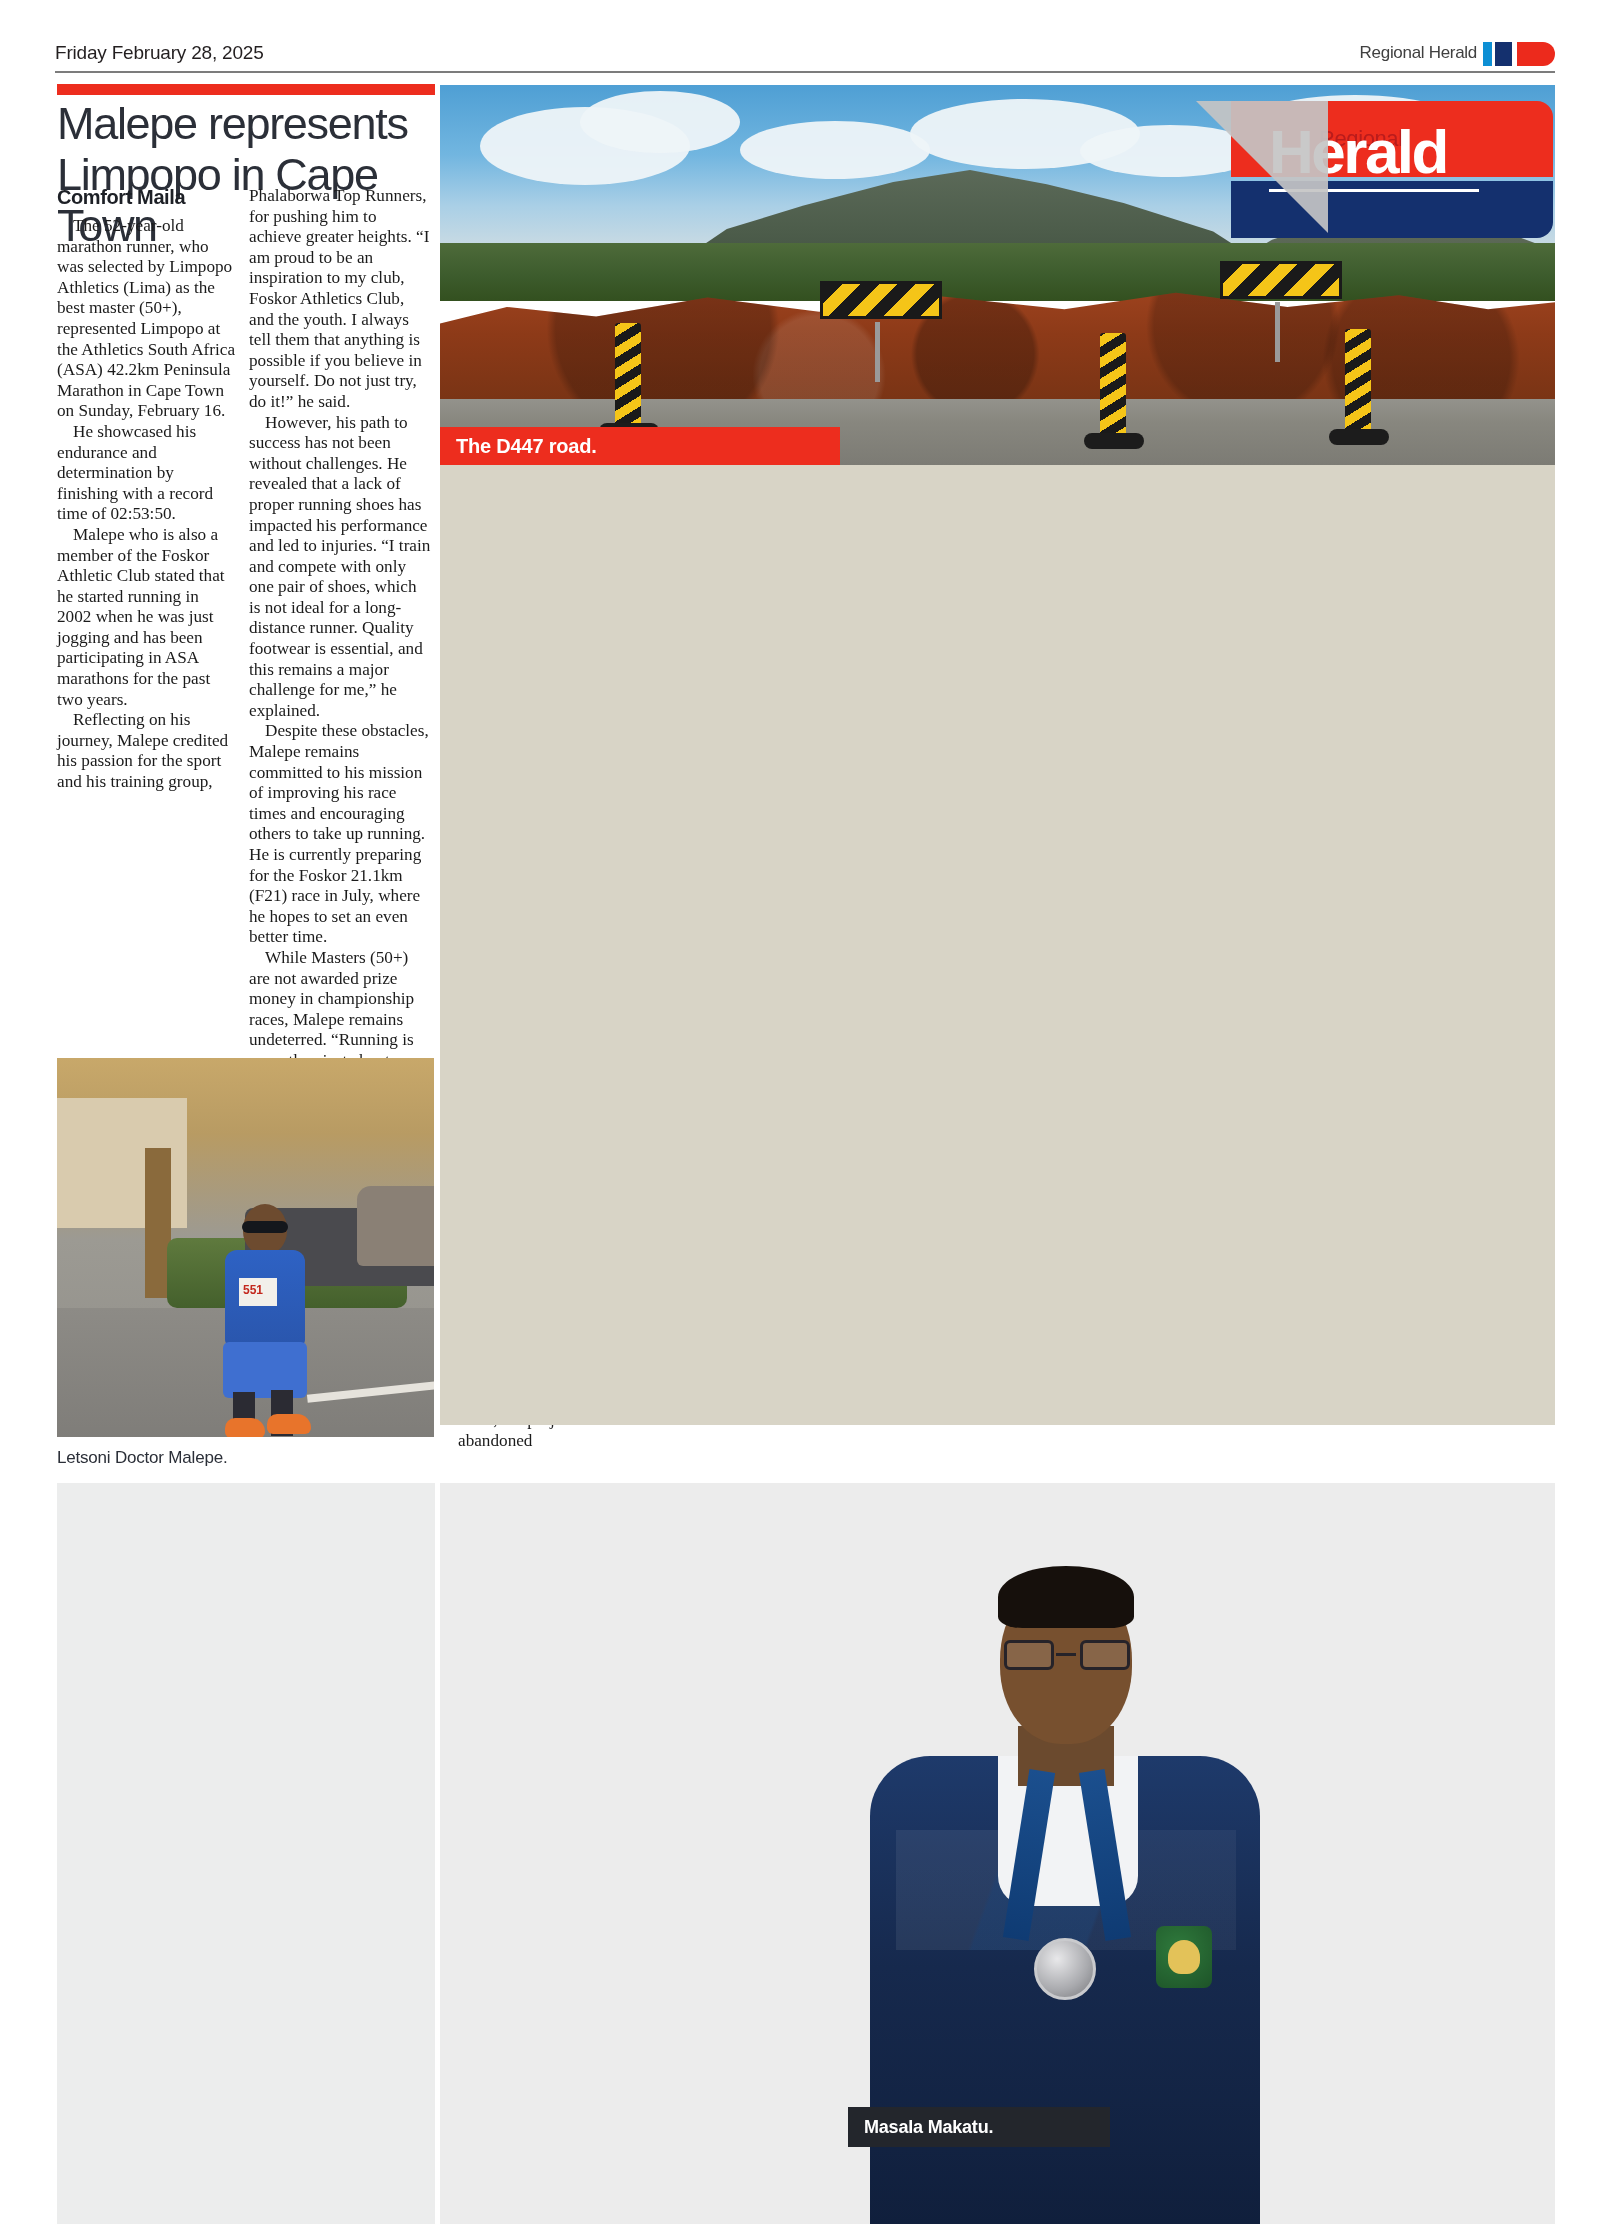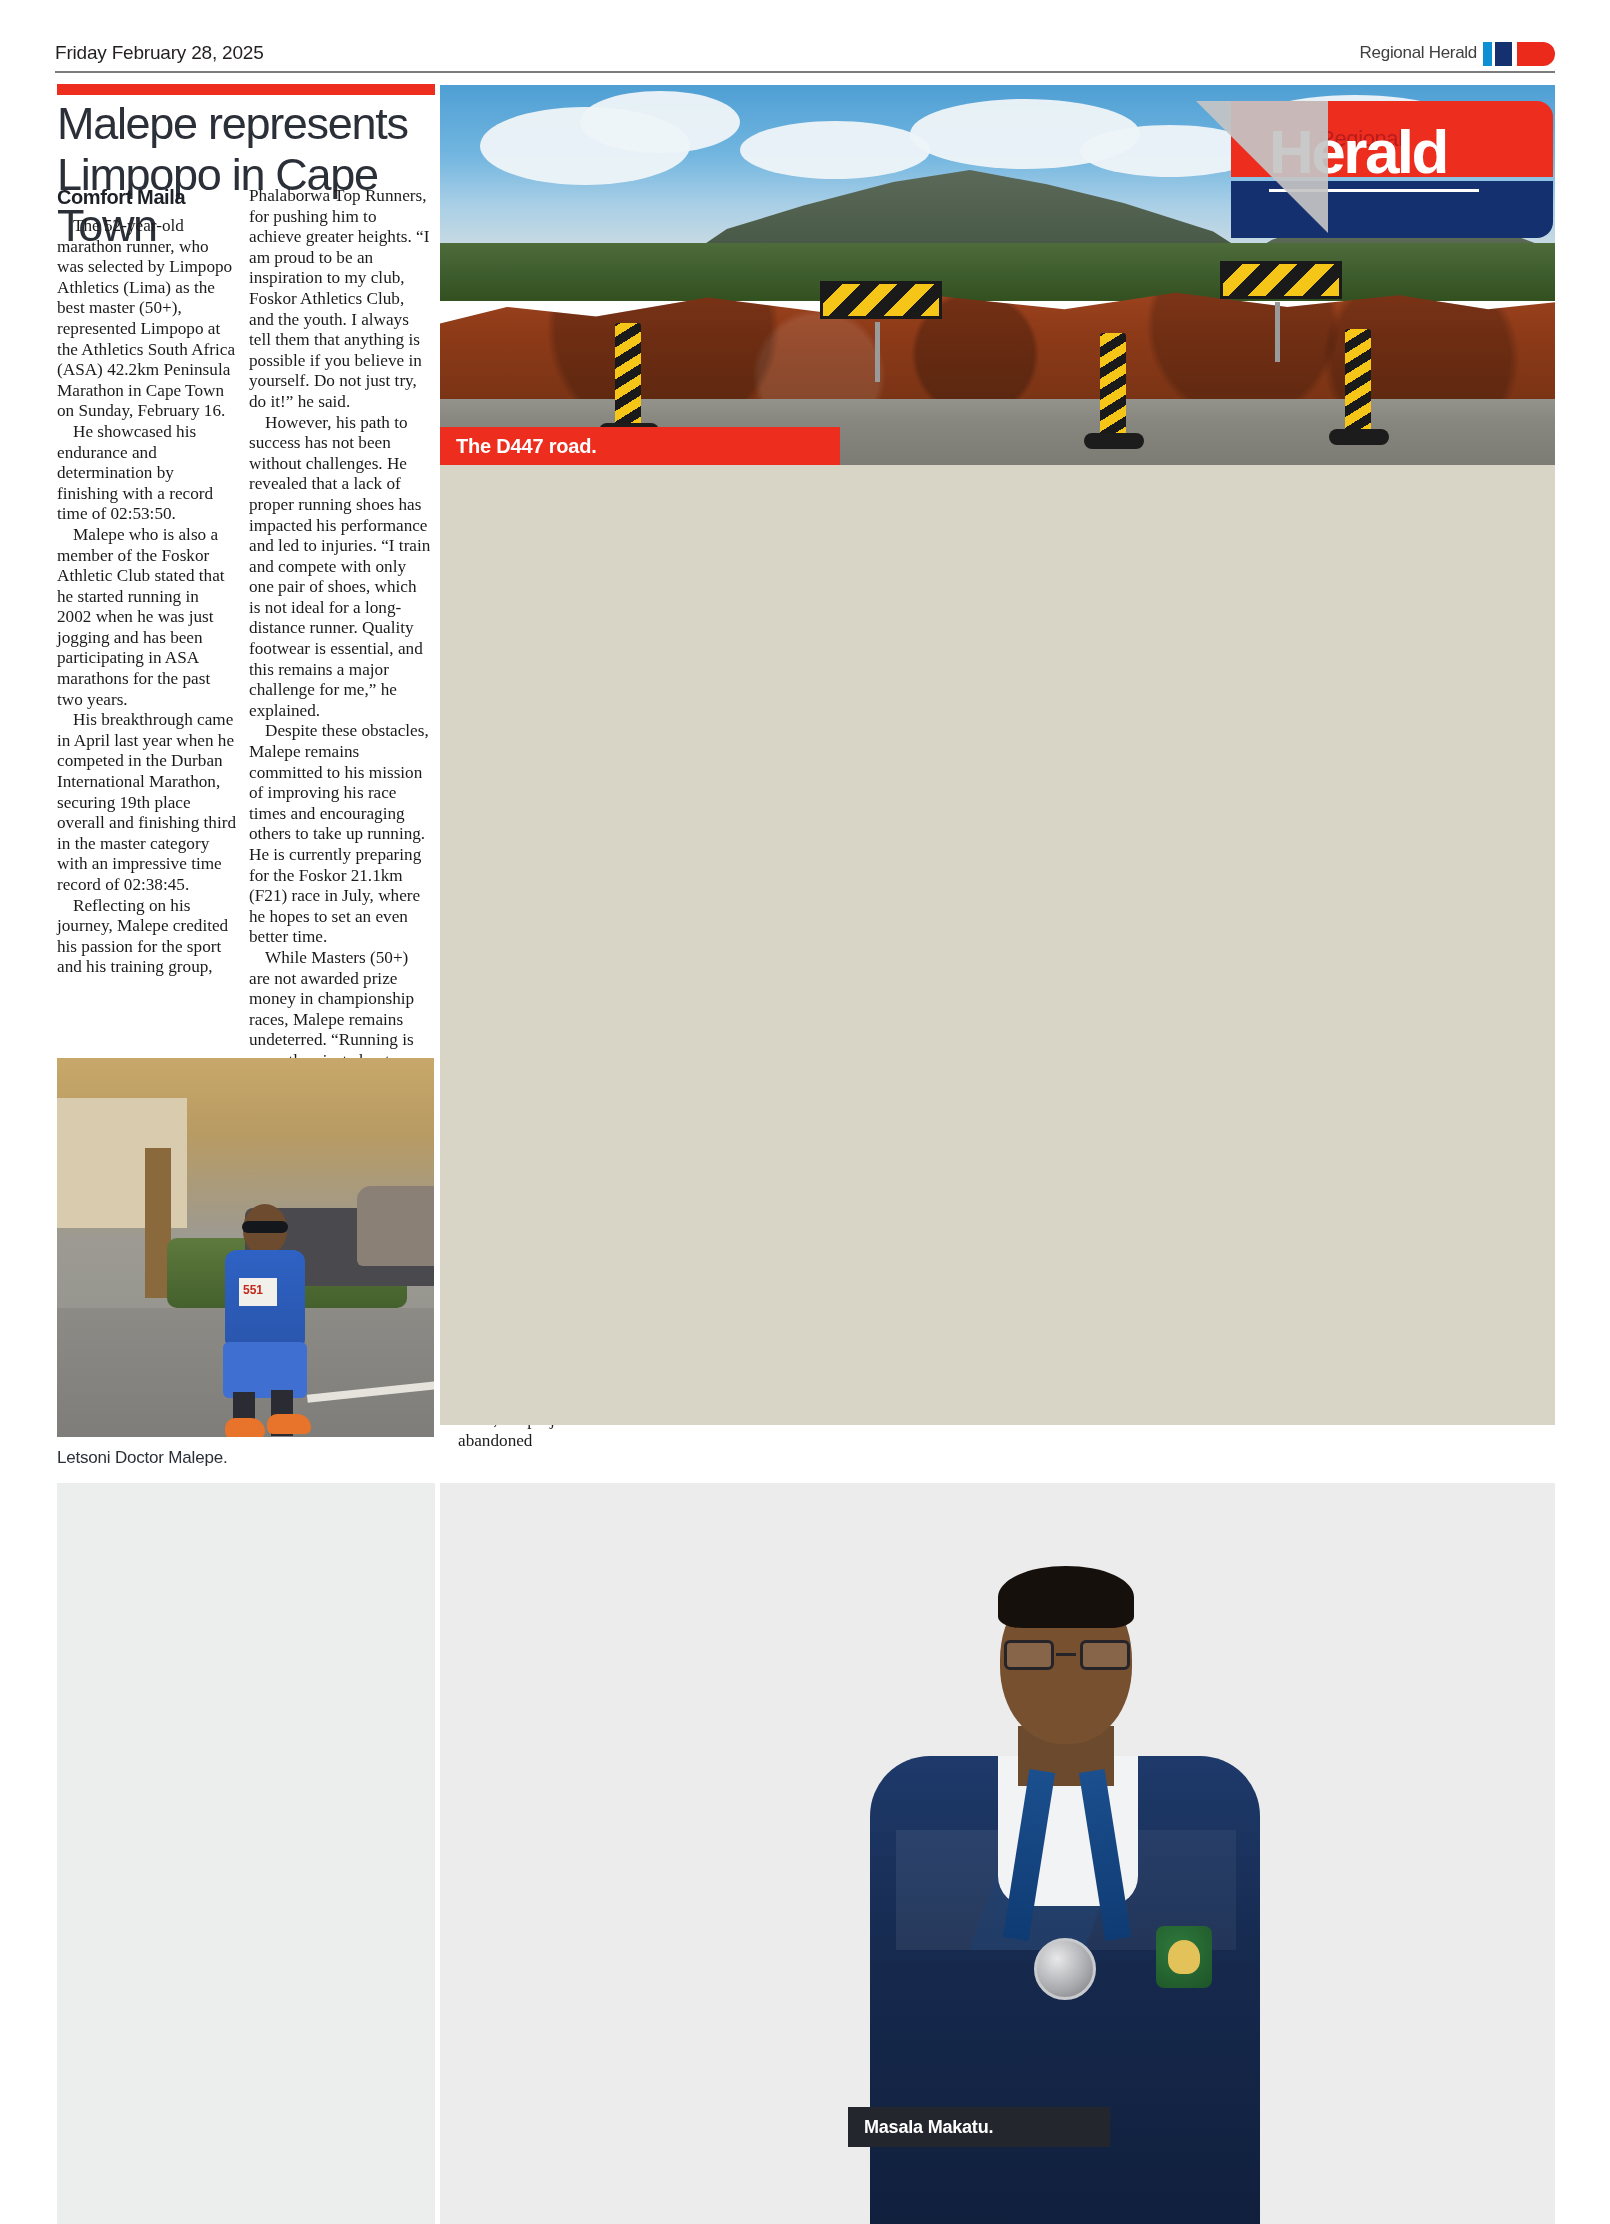--- a/index.html
+++ b/index.html
@@ -353,21 +353,20 @@
     <div class="mh-herald">Herald</div>
     <div class="mh-whiteline"></div>
   </div>
 
   <div class="hl a1-head">Malepe represents Limpopo in Cape Town</div>
   <div class="byline a1-byline">Comfort Maila</div>
   <div class="body a1-c1">
       <p>The 52-year-old marathon runner, who was selected by Limpopo Athletics (Lima) as the best master (50+), represented Limpopo at the Athletics South Africa (ASA) 42.2km Peninsula Marathon in Cape Town on Sunday, February 16.</p>
       <p>He showcased his endurance and determination by finishing with a record time of 02:53:50.</p>
       <p>Malepe who is also a member of the Foskor Athletic Club stated that he started running in 2002 when he was just jogging and has been participating in ASA marathons for the past two years.</p>
-      <p>His breakthrough came in April last year when he competed in the Durban International Marathon, securing 19th place overall and finishing third in the master category with an impressive time record of 02:38:45.</p>
       <p>Reflecting on his journey, Malepe credited his passion for the sport and his training group,</p>
     </div>
   <div class="body a1-c2">
       <p class="first">Phalaborwa Top Runners, for pushing him to achieve greater heights. “I am proud to be an inspiration to my club, Foskor Athletics Club, and the youth. I always tell them that anything is possible if you believe in yourself. Do not just try, do it!” he said.</p>
       <p>However, his path to success has not been without challenges. He revealed that a lack of proper running shoes has impacted his performance and led to injuries. “I train and compete with only one pair of shoes, which is not ideal for a long-distance runner. Quality footwear is essential, and this remains a major challenge for me,” he explained.</p>
       <p>Despite these obstacles, Malepe remains committed to his mission of improving his race times and encouraging others to take up running. He is currently preparing for the Foskor 21.1km (F21) race in July, where he hopes to set an even better time.</p>
       <p>While Masters (50+) are not awarded prize money in championship races, Malepe remains undeterred. “Running is more than just about winning; it’s about finishing, improving your time, and inspiring others,” he said.</p>
     </div>
 
   <div class="malepe">

